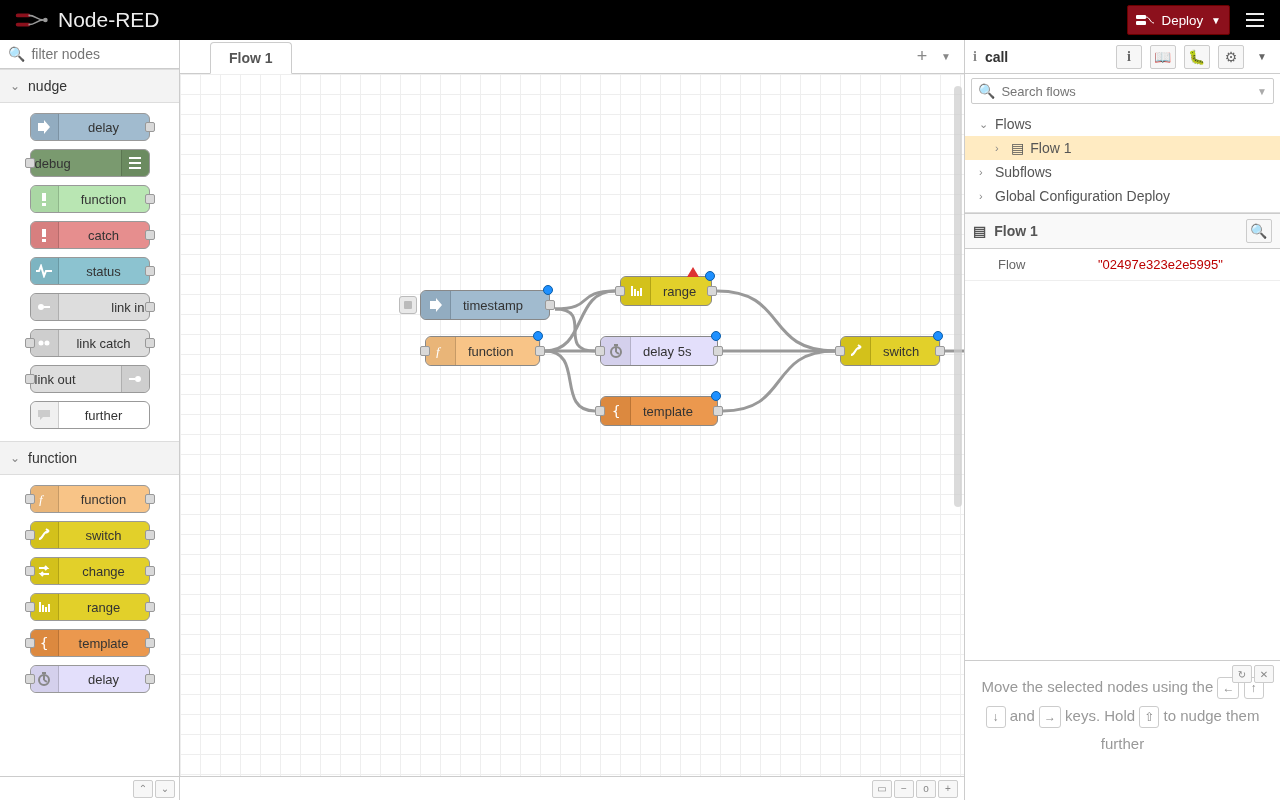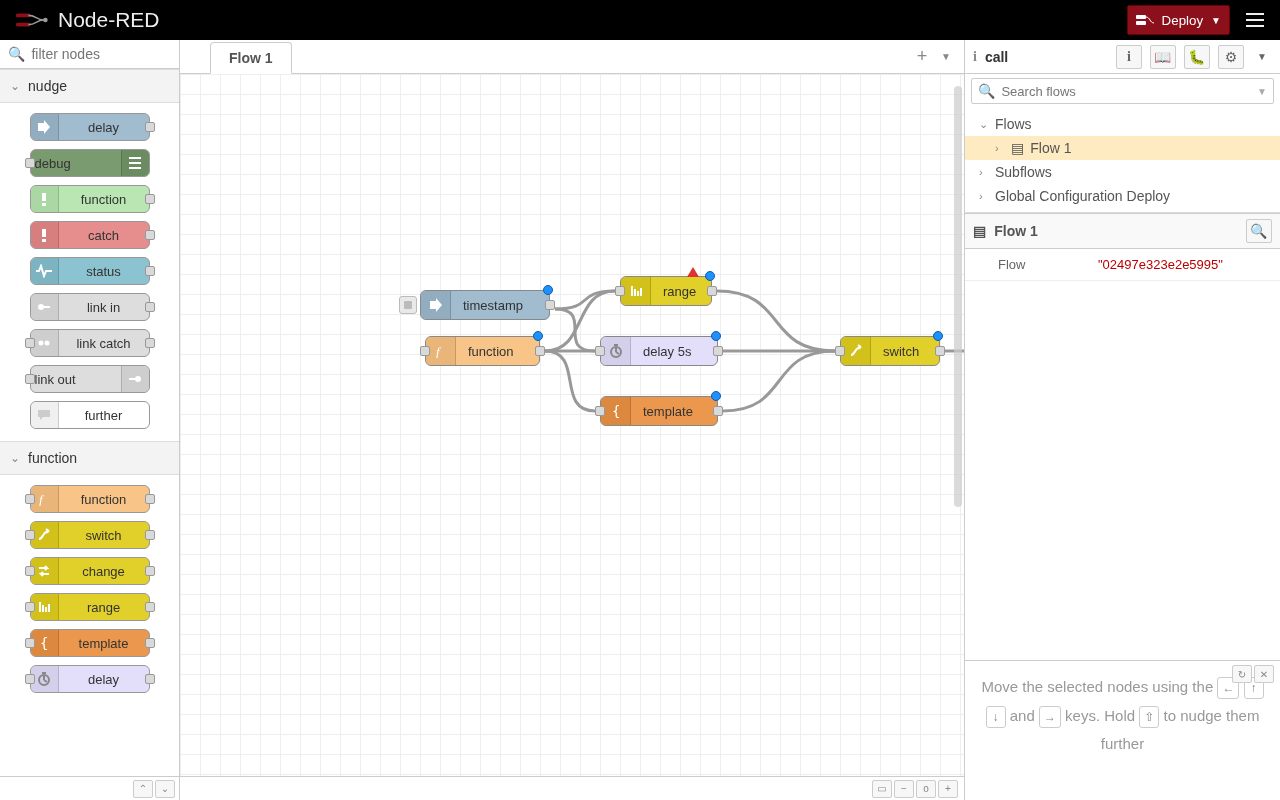--- a/index.html
+++ b/index.html
@@ -172,21 +172,21 @@
     <div class="port r"></div>
   </div>
             <div class="pnode" style="background:#DDDDDD">
 
     <div class="picon " style="background:#cecece">
                 <svg width="14" height="14" viewBox="0 0 14 14">
                   <circle cx="4" cy="7" r="3" fill="#fff"></circle>
                   <path d="M7 7h6" stroke="#fff" stroke-width="2"></path>
                 </svg>
               </div>
-              <div class="plabel" style="text-align:center">link in</div>
+              <div class="plabel" style="text-align:right">link in</div>
     <div class="port r"></div>
   </div>
             <div class="pnode" style="background:#DDDDDD">
     <div class="port l"></div>
     <div class="picon " style="background:#cecece">
                 <svg width="14" height="14" viewBox="0 0 14 14">
                   <circle cx="4" cy="7" r="2.5" fill="#fff"></circle>
                   <circle cx="10" cy="7" r="2.5" fill="#fff"></circle>
                 </svg>
               </div>

